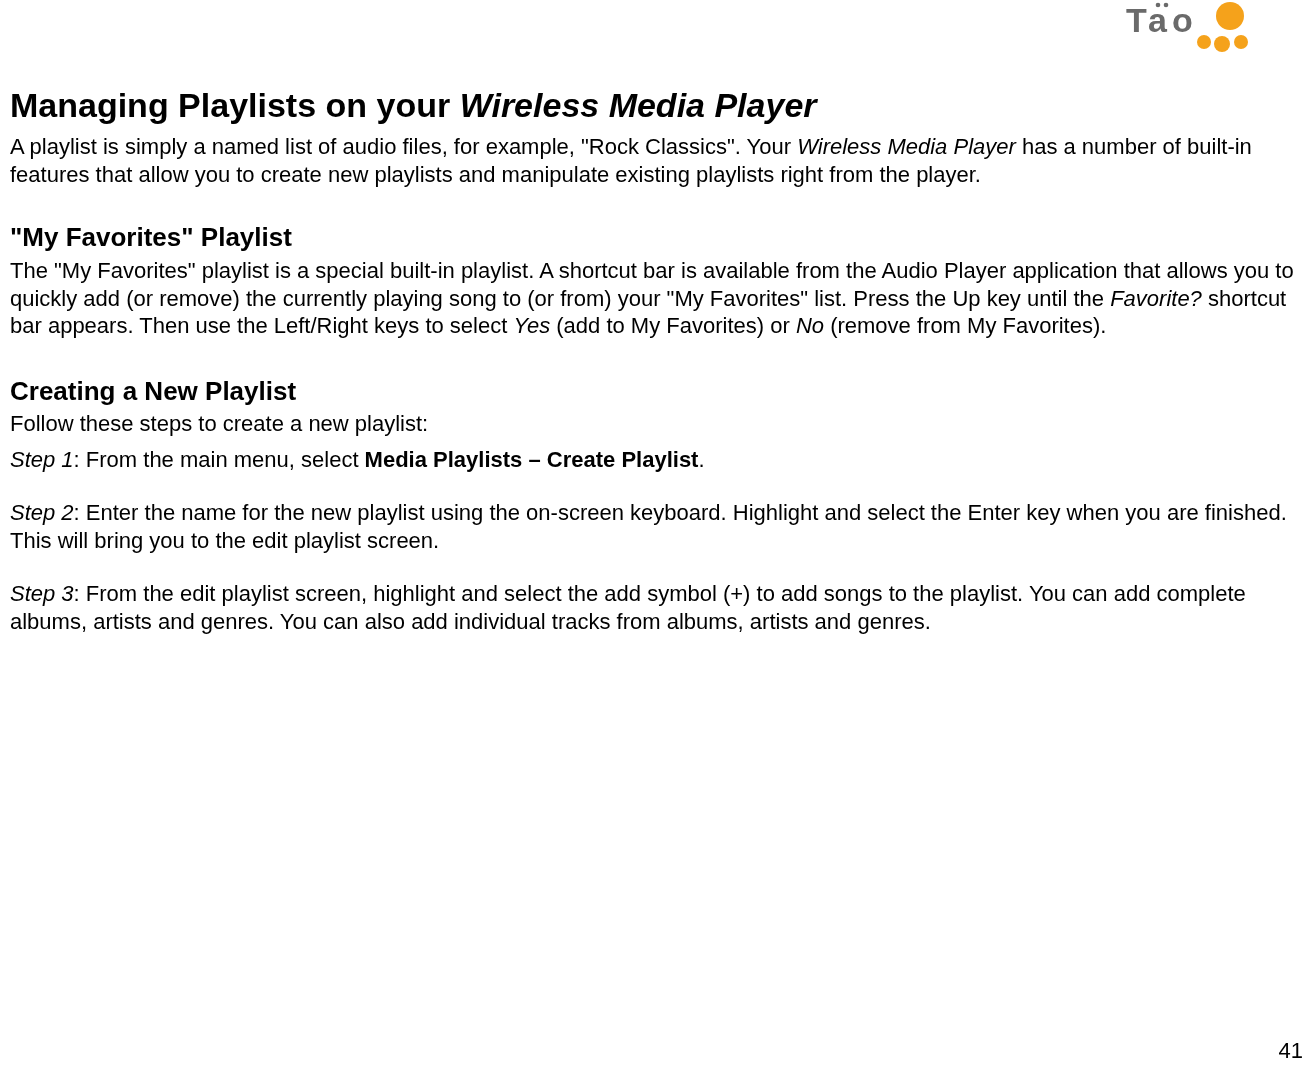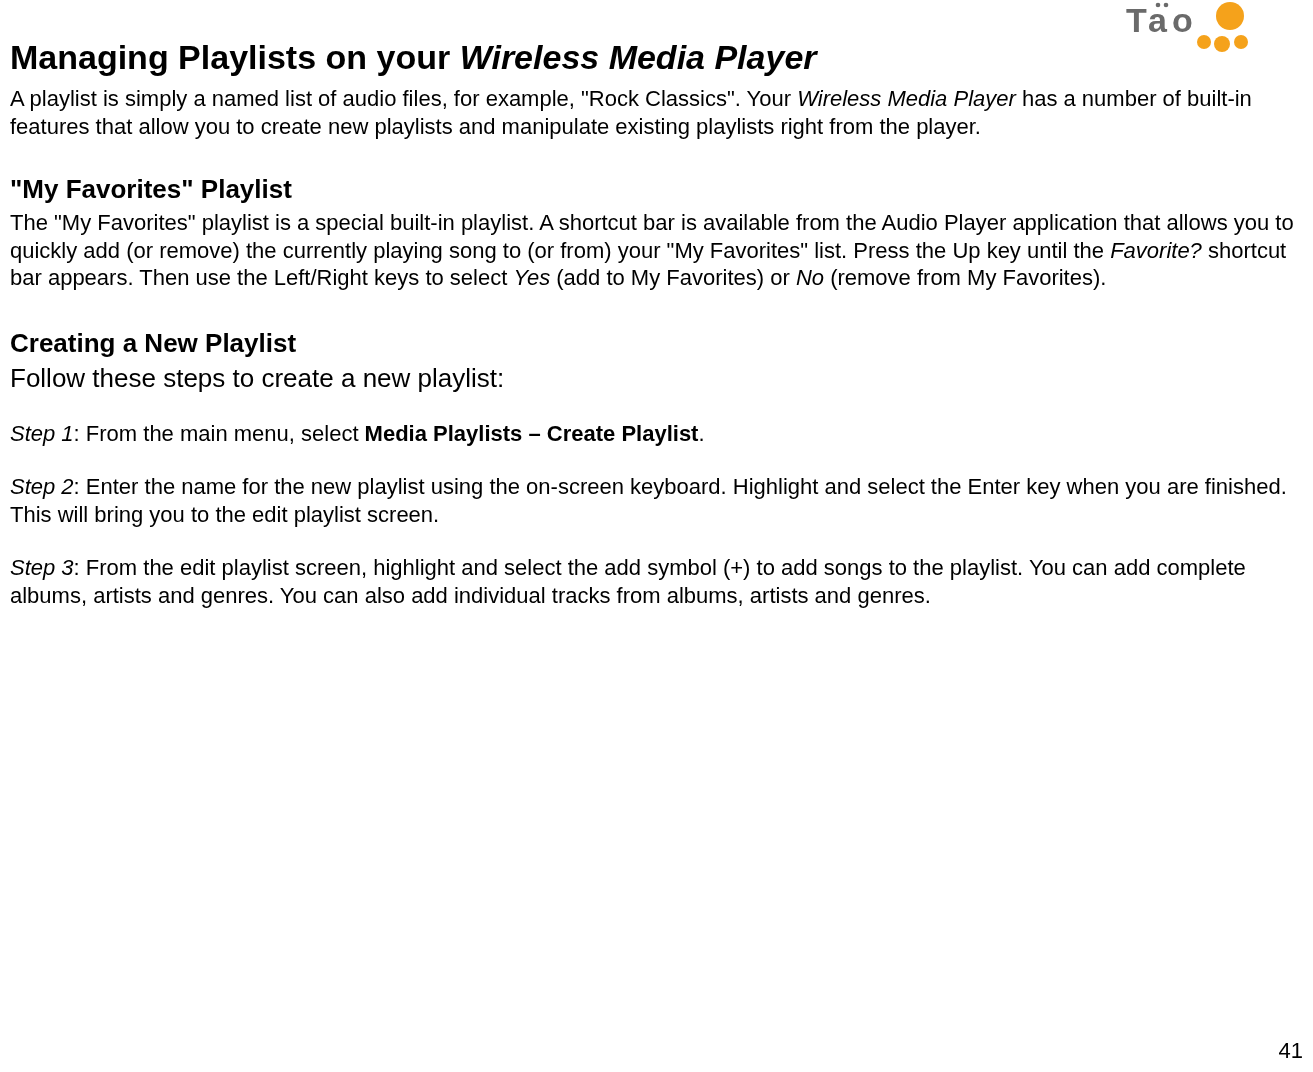--- a/index.html
+++ b/index.html
@@ -19,42 +19,42 @@
   }
   .logo {
     position: absolute;
     top: 2px;
     right: 12px;
   }
   .logo svg { display: block; }
   h1.title {
     font-size: 34px;
     font-weight: bold;
-    margin: 32px 0 6px 0;
+    margin: 80px 0 6px 0;
     line-height: 1.15;
   }
   h1.title .italic { font-style: italic; }
   p.body {
     font-size: 22px;
     line-height: 1.25;
     margin: 8px 0 34px 0;
   }
   h2.sub {
     font-size: 26px;
     font-weight: bold;
     margin: 14px 0 4px 0;
   }
   p.sectionbody {
     font-size: 22px;
     line-height: 1.25;
     margin: 4px 0 36px 0;
   }
   p.followsteps {
-    font-size: 26px;
-    margin: 4px 0 26px 0;
+    font-size: 22px;
+    margin: 4px 0 9px 0;
   }
   p.step {
     font-size: 22px;
     line-height: 1.25;
     margin: 0 0 26px 0;
   }
   .bi { font-weight: normal; font-style: italic; }
   .b { font-weight: bold; }
   .i { font-style: italic; }
   .page-number {

